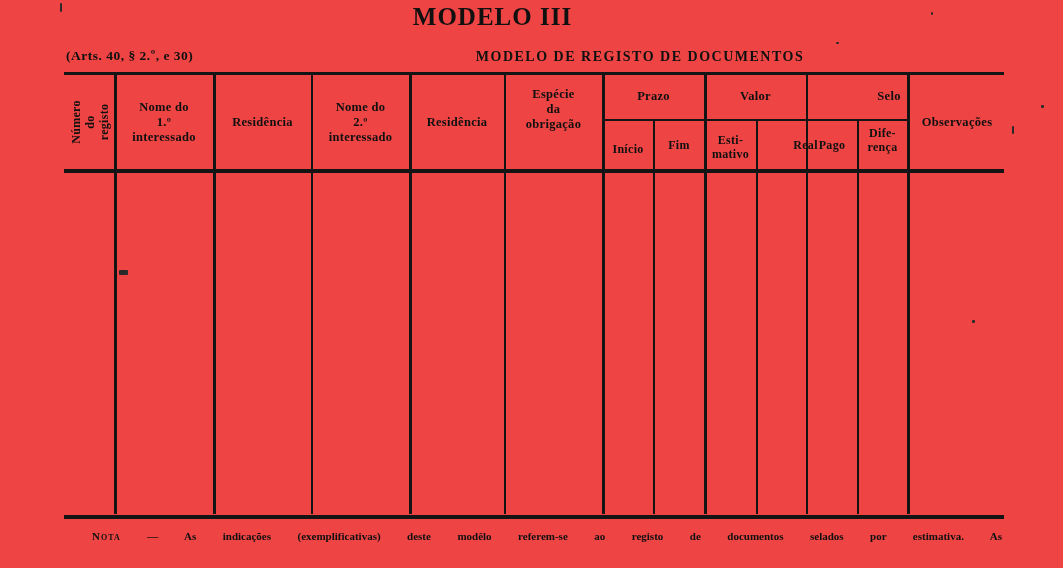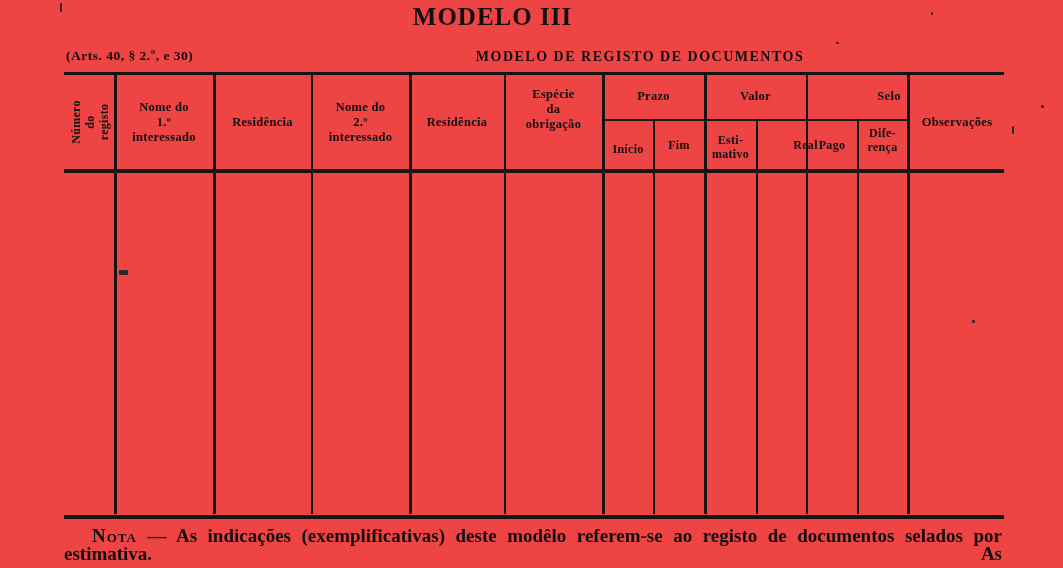--- a/index.html
+++ b/index.html
@@ -30,21 +30,21 @@
     white-space:pre-line; letter-spacing:0.3px;
   }
   .hcell.sub { font-size:12px; line-height:14px; }
   .rot-inner {
     display:inline-block; width:94px; text-align:center;
     transform:rotate(-90deg); white-space:pre-line;
     font-size:12px; line-height:14px; font-weight:bold;
   }
   .note {
     position:absolute; left:64px; top:527px; width:938px;
-    font-size:19px; font-weight:bold; line-height:18px;
+    font-size:11px; font-weight:bold; line-height:18px;
   }
   .note-line { text-align:justify; text-align-last:justify; }
   .note-line.first { text-indent:28px; }
   .sc { font-variant:small-caps; letter-spacing:1px; }
   .speck { position:absolute; background:#2a2a2a; border-radius:1px; }
 </style>
 </head>
 <body>
 
 <div class="page">

